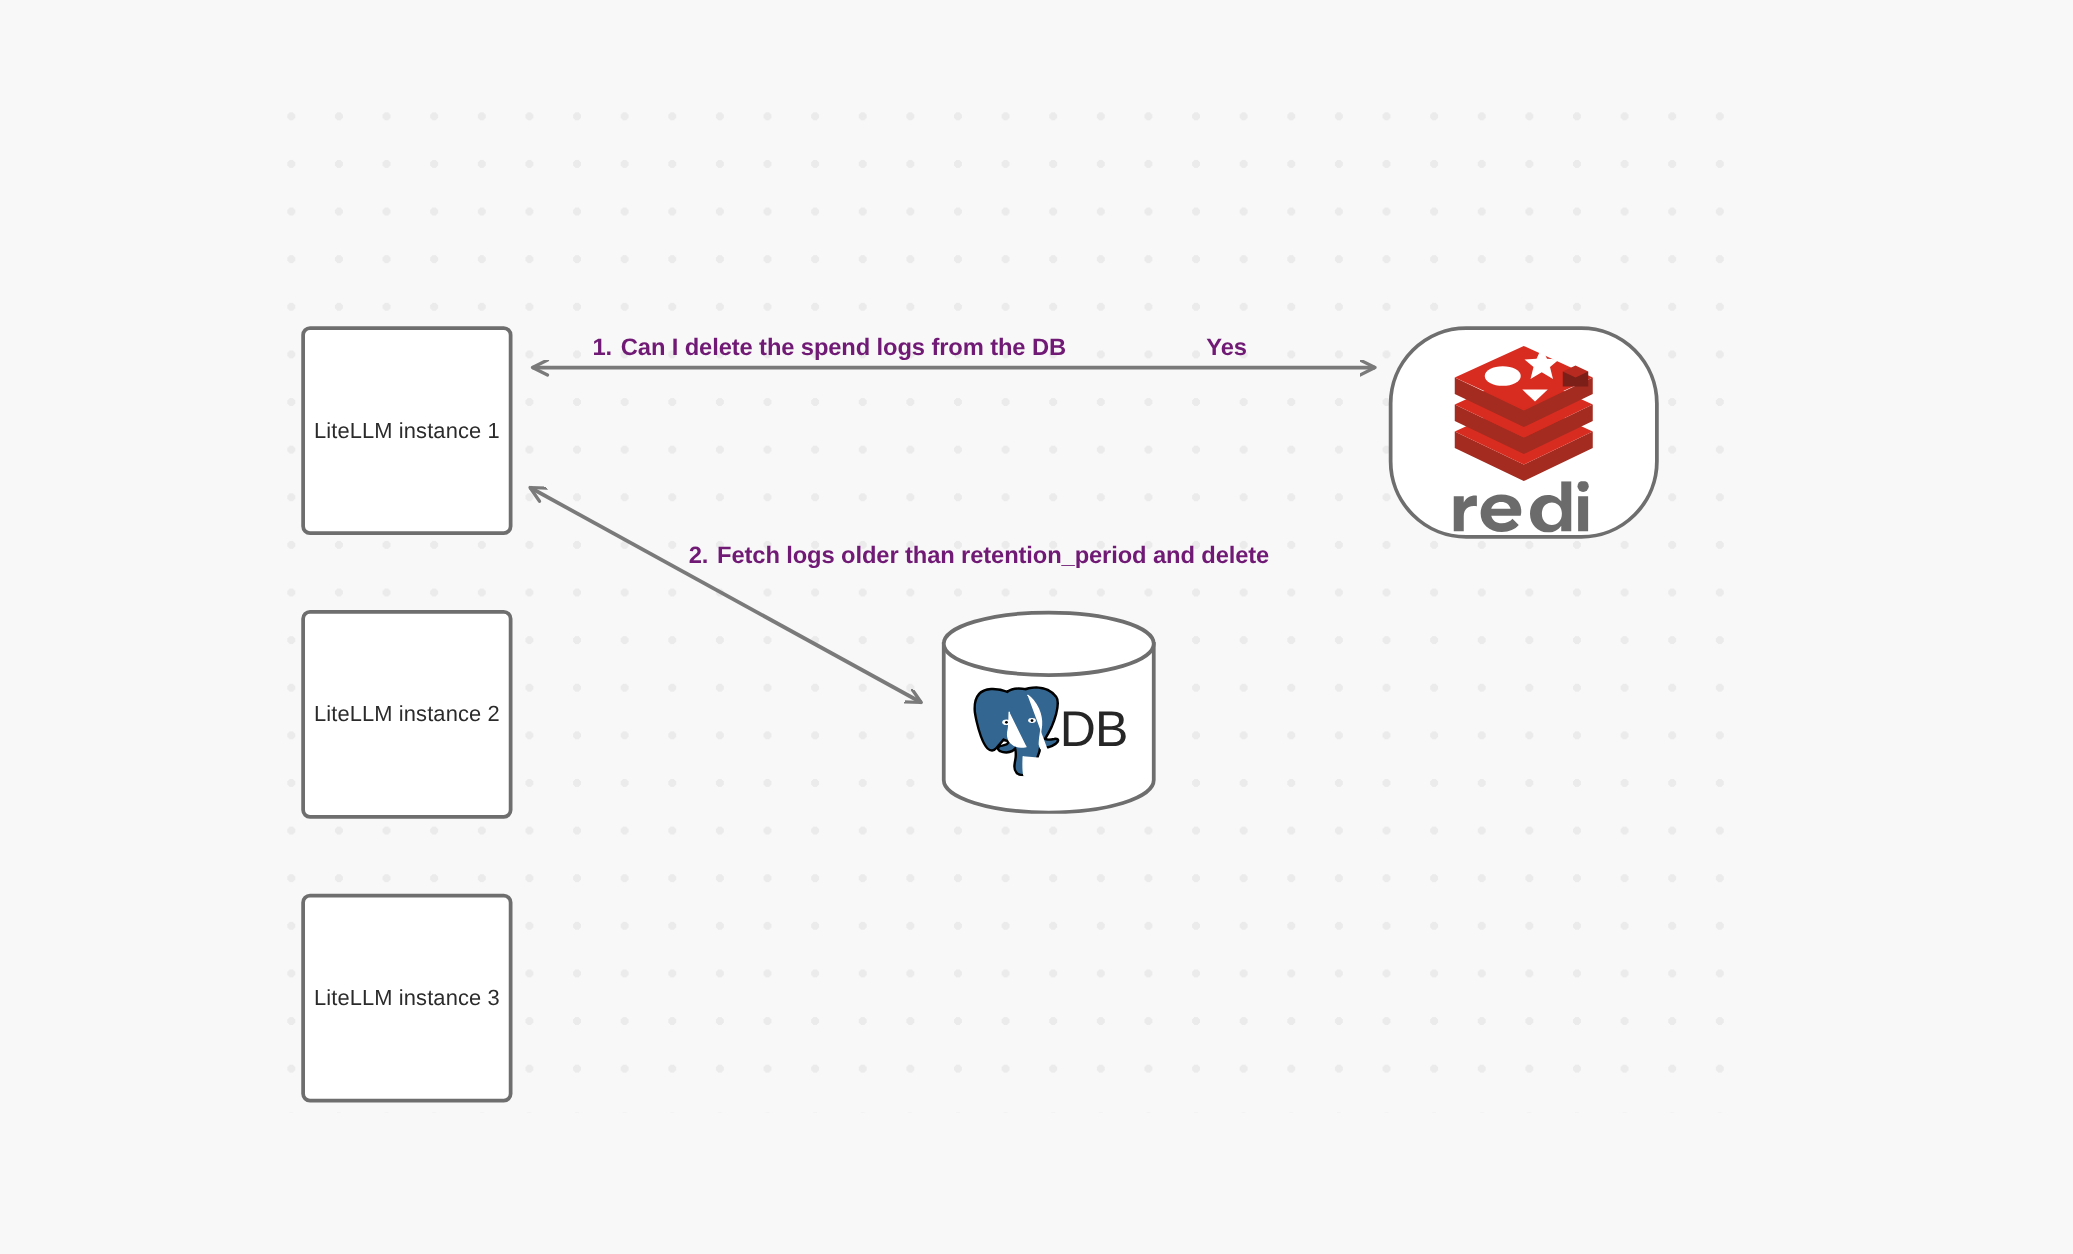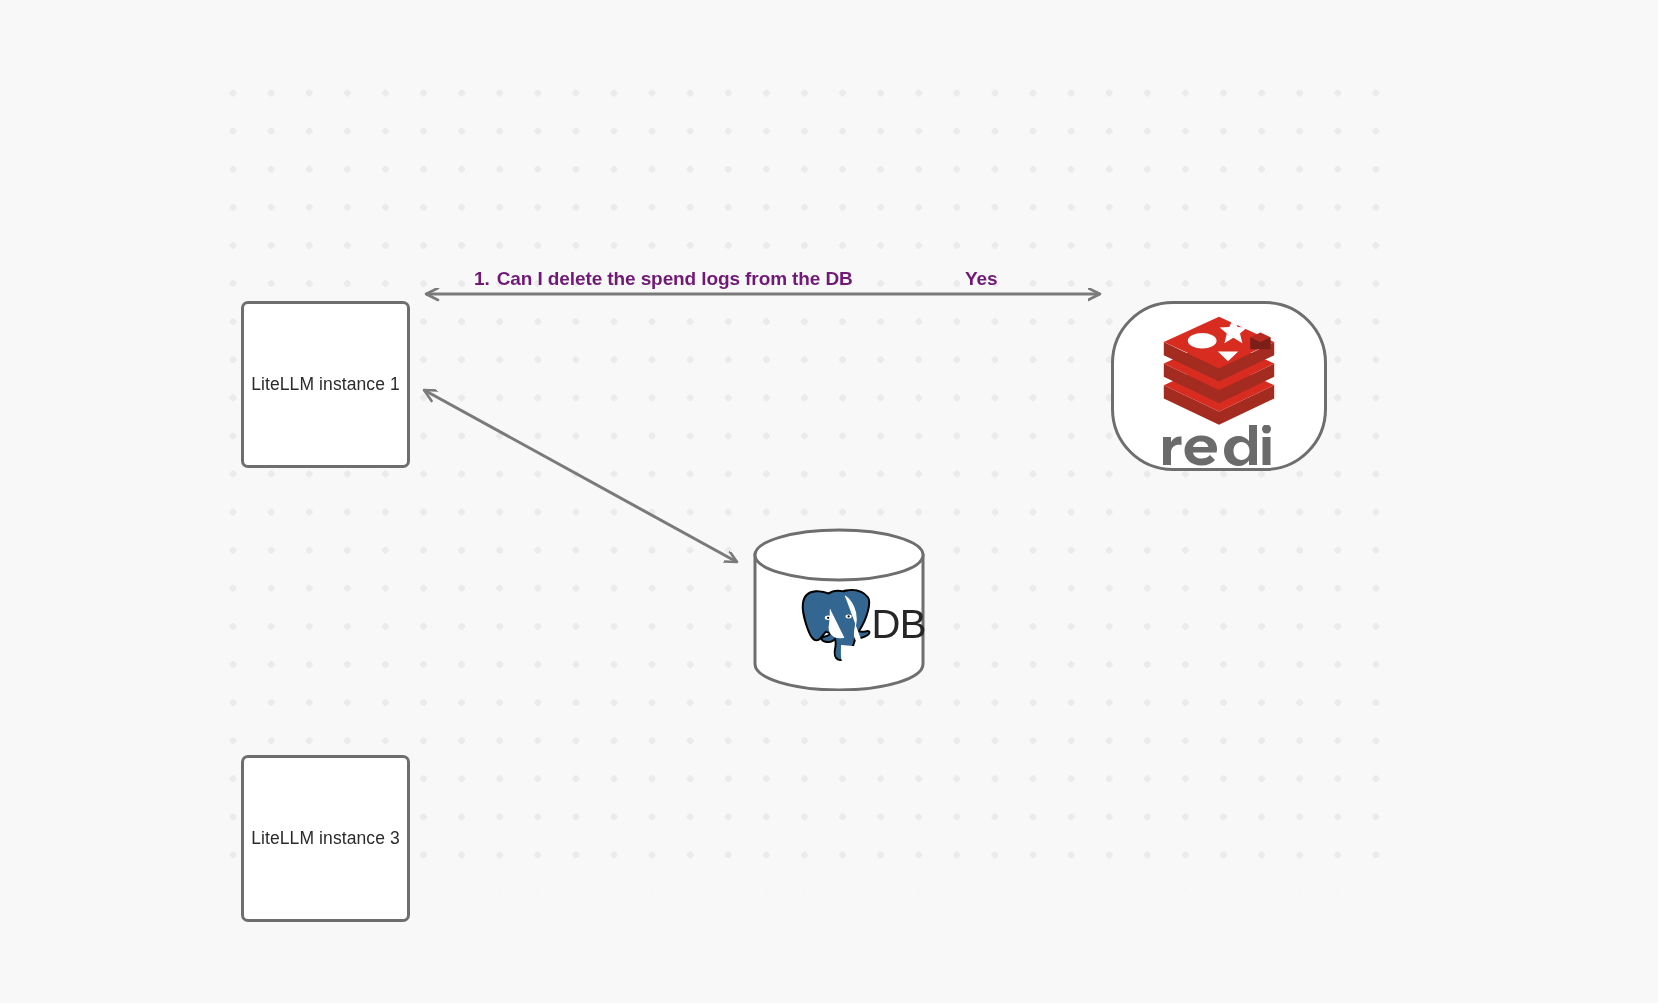--- a/index.html
+++ b/index.html
@@ -37,21 +37,20 @@
     top: 0;
     width: 1658px;
     height: 1003px;
     pointer-events: none;
   }
   
   .node {
     position: absolute;
     box-sizing: border-box;
     background: #ffffff;
-    margin-top: 40px;
   }
   .litellm-box {
     border: 3px solid #6e6e6e;
     border-radius: 7px;
     display: flex;
     align-items: center;
     justify-content: center;
   }
   .litellm-label {
     font-size: 17.5px;
@@ -89,21 +88,21 @@
   }
   #node-db .db-svg { position:absolute; left:0; top:0; width:174px; height:163px; }
   #node-db .db-inner {
     position: absolute;
     left: 0;
     top: 52px;
     width: 174px;
     height: 88px;
     display: flex;
     align-items: center;
-    justify-content: flex-end;
+    justify-content: center;
     gap: 0px;
   }
   #node-db .pg-elephant { width: 74px; height: 74px; display:block; }
   #node-db .db-text {
     font-size: 40px;
     font-weight: 400;
     color: #262626;
     letter-spacing: -0.5px;
     line-height: 1;
     margin-left: -2px;
@@ -149,25 +148,31 @@
       <line x1="424" y1="390" x2="737" y2="562" stroke="#7a7a7a" stroke-width="3" marker-start="url(#arrowLeft)" marker-end="url(#arrowRight)"></line>
     </g>
   </svg>
 
   <div class="edge-label" id="label-step-1">
     <span class="num">1.</span><span>Can I delete the spend logs from the DB</span>
   </div>
 
   <div class="edge-label" id="label-yes">Yes</div>
 
+  <div class="edge-label" id="label-step-2">
+    <span class="num">2.</span><span>Fetch logs older than retention_period and delete</span>
+  </div>
 
   <div class="node litellm-box" id="node-litellm-1">
     <span class="litellm-label">LiteLLM instance 1</span>
   </div>
 
+  <div class="node litellm-box" id="node-litellm-2">
+    <span class="litellm-label">LiteLLM instance 2</span>
+  </div>
 
   <div class="node litellm-box" id="node-litellm-3">
     <span class="litellm-label">LiteLLM instance 3</span>
   </div>
 
   <div class="node" id="node-redis">
     <svg class="redis-logo" viewBox="0 0 200 196" xmlns="http://www.w3.org/2000/svg">
 
       <path d="M100 196 L8 152 L8 130 L100 174 L192 130 L192 152 Z" fill="#a32b20"></path>
       <path d="M8 130 L100 88 L192 130 L100 174 Z" fill="#d82c20"></path>

